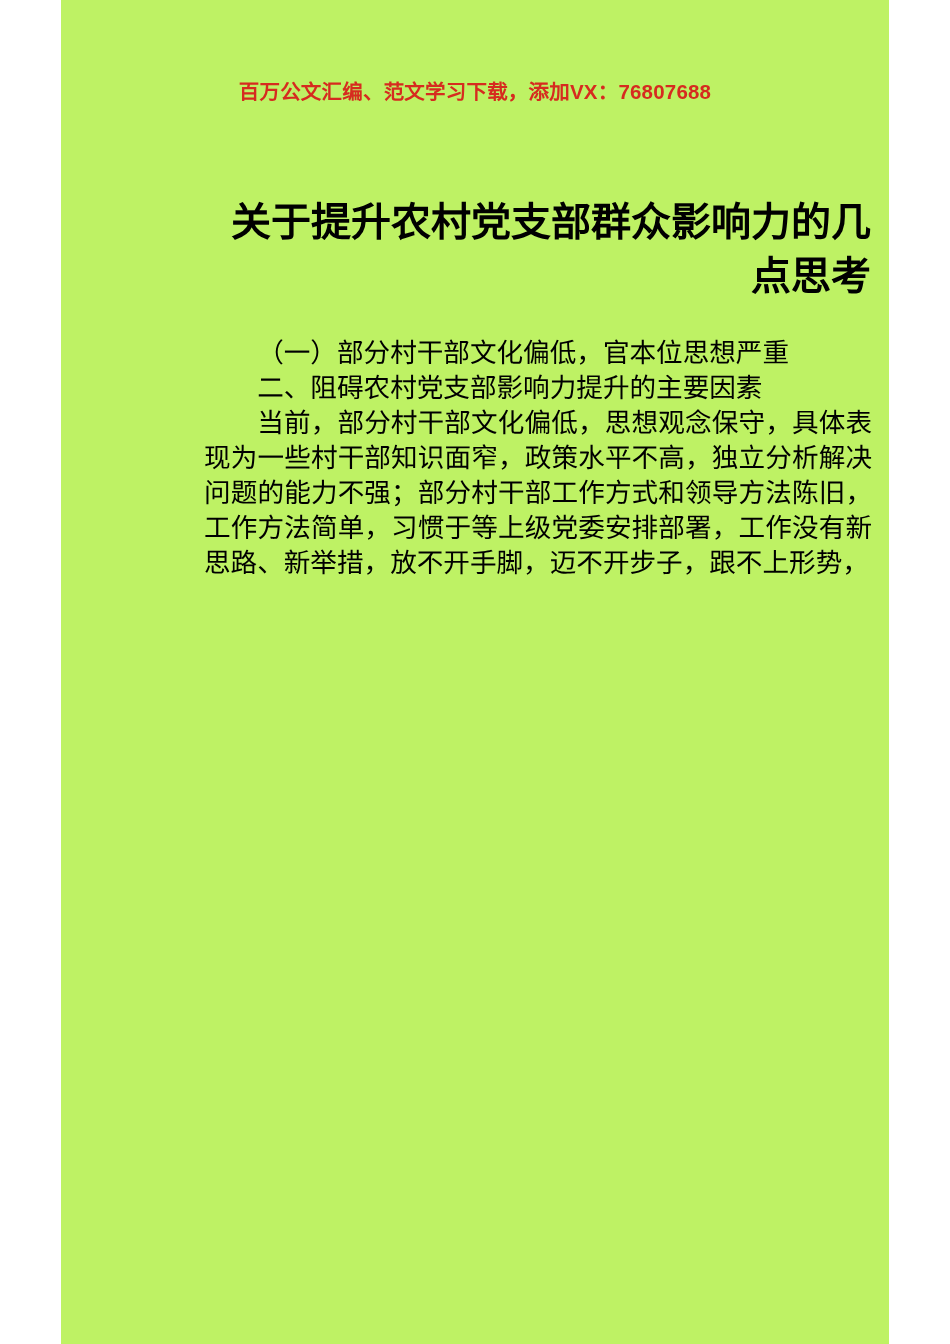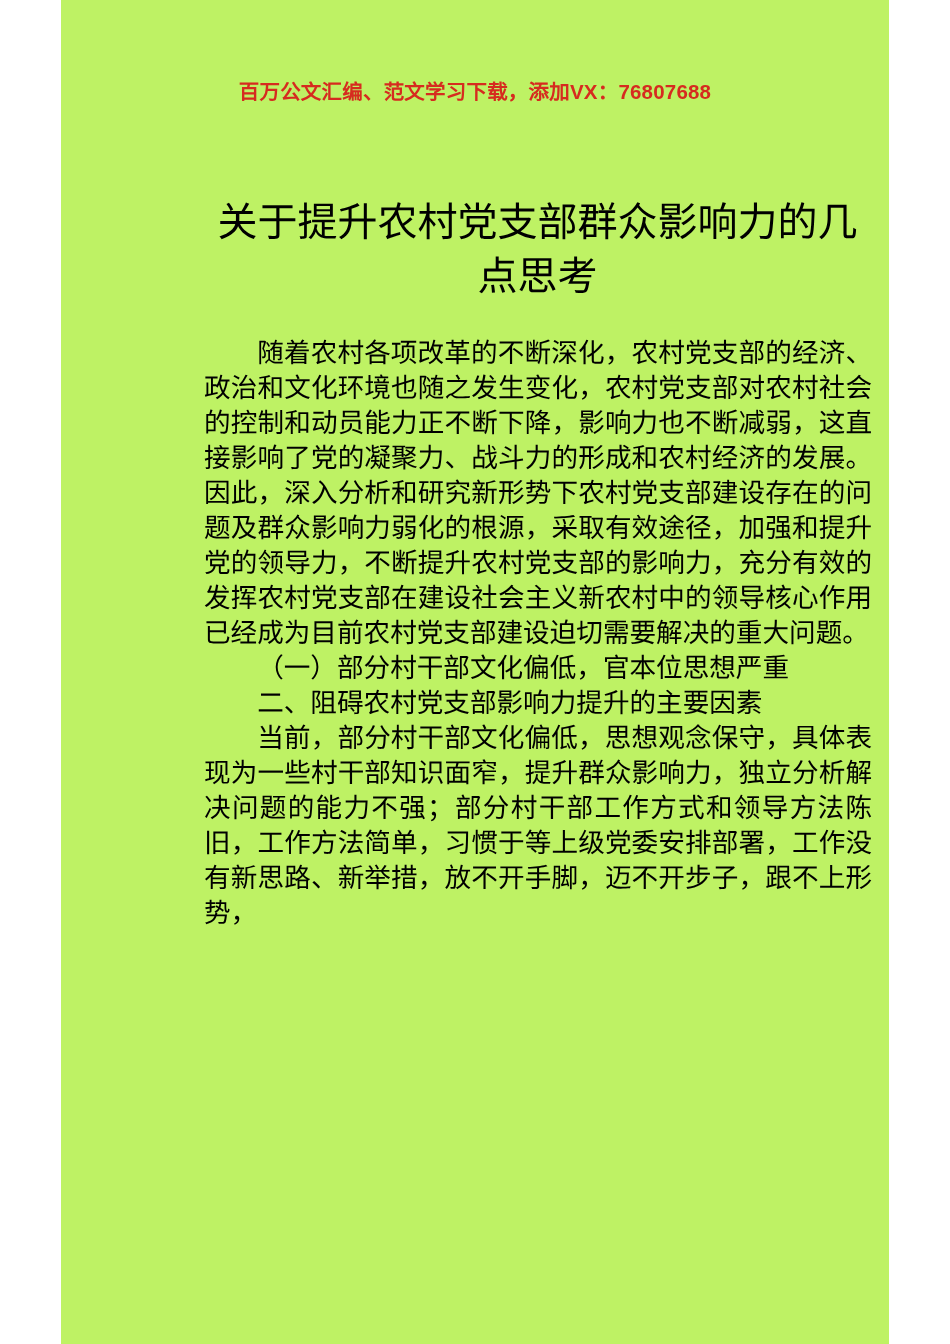--- a/index.html
+++ b/index.html
@@ -35,24 +35,24 @@
     white-space: nowrap;
     font-family: "Liberation Sans", "DejaVu Sans", sans-serif;
   }
 
   
   .doc-title {
     position: absolute;
     top: 168px;
     left: 143px;
     width: 667px;
-    text-align: center;
+    text-align: right;
     font-size: 40px;
     line-height: 54px;
-    font-weight: 400;
+    font-weight: 700;
     color: #000000;
     letter-spacing: 0px;
     font-family: "Liberation Sans", "DejaVu Sans", sans-serif;
   }
 
   
   .doc-body {
     position: absolute;
     top: 336px;
     left: 143px;
@@ -79,19 +79,18 @@
 </head>
 <body>
 
 <div class="page">
 
   <div class="promo-header">百万公文汇编、范文学习下载，添加VX：76807688</div>
 
   <h1 class="doc-title">关于提升农村党支部群众影响力的几点思考</h1>
 
   <div class="doc-body">
-    <p class="para indent2">随着农村各项改革的不断深化，农村党支部的经济、政治和文化环境也随之发生变化，农村党支部对农村社会的控制和动员能力正不断下降，影响力也不断减弱，这直接影响了党的凝聚力、战斗力的形成和农村经济的发展。因此，深入分析和研究新形势下农村党支部建设存在的问题及群众影响力弱化的根源，采取有效途径，加强和提升党的领导力，不断提升农村党支部的影响力，充分有效的发挥农村党支部在建设社会主义新农村中的领导核心作用已经成为目前农村党支部建设迫切需要解决的重大问题。</p>
     <p class="para indent2">（一）部分村干部文化偏低，官本位思想严重</p>
     <p class="para indent2">二、阻碍农村党支部影响力提升的主要因素</p>
-    <p class="para indent2">当前，部分村干部文化偏低，思想观念保守，具体表现为一些村干部知识面窄，提升群众影响力，独立分析解决问题的能力不强；部分村干部工作方式和领导方法陈旧，工作方法简单，习惯于等上级党委安排部署，工作没有新思路、新举措，放不开手脚，迈不开步子，跟不上形势，</p>
+    <p class="para indent2">当前，部分村干部文化偏低，思想观念保守，具体表现为一些村干部知识面窄，政策水平不高，独立分析解决问题的能力不强；部分村干部工作方式和领导方法陈旧，工作方法简单，习惯于等上级党委安排部署，工作没有新思路、新举措，放不开手脚，迈不开步子，跟不上形势，</p>
   </div>
 
 </div>
 
 </body></html>

